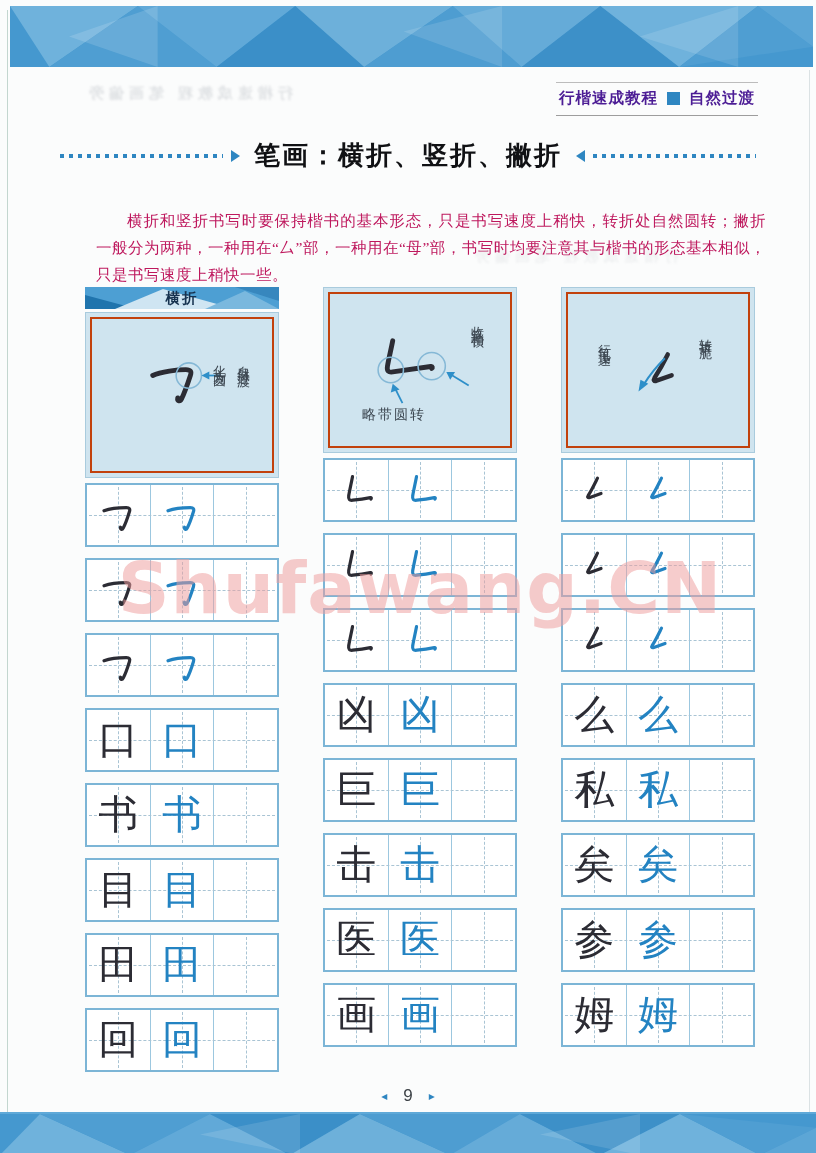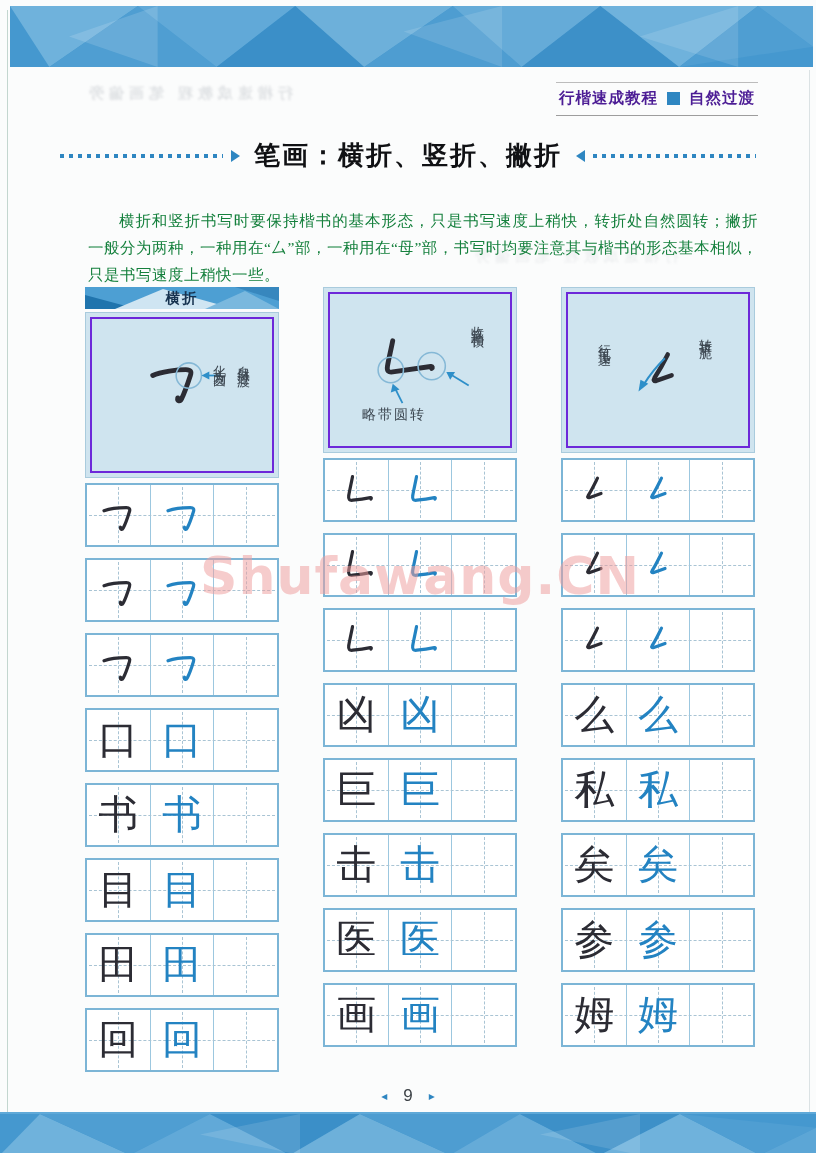--- a/index.html
+++ b/index.html
@@ -30,35 +30,35 @@
   .ghost2{left:470px;top:247px;opacity:.14;}
   
   .title-row{position:absolute;left:60px;right:60px;top:138px;display:flex;align-items:center;justify-content:space-between;gap:8px;}
   .dotline{height:4px;flex:1;max-width:170px;background:repeating-linear-gradient(90deg,#2e86c1 0 4px,transparent 4px 9px);}
   .arr{width:0;height:0;border-top:6px solid transparent;border-bottom:6px solid transparent;}
   .arr-r{border-left:9px solid #2e86c1;}
   .arr-l{border-right:9px solid #2e86c1;}
   .lesson-title{font-size:26px;font-weight:bold;color:#101114;letter-spacing:2px;white-space:nowrap;padding:0 6px;}
   
   .intro{
-    position:absolute;left:88px;top:191px;width:670px;
-    font-size:15.5px;line-height:27px;text-align:justify;text-indent:2em;color:#15803d;letter-spacing:.5px;
+    position:absolute;left:96px;top:191px;width:670px;
+    font-size:15.5px;line-height:27px;text-align:justify;text-indent:2em;color:#be185d;letter-spacing:.5px;
   }
   
   .cols{position:absolute;left:85px;top:287px;width:740px;display:flex;gap:44px;}
   .col{width:194px;flex:0 0 194px;}
   .banner{position:relative;height:22px;margin-bottom:3px;}
   .banner svg{position:absolute;inset:0;width:100%;height:100%;}
   .banner .btxt{
     position:relative;z-index:1;display:block;text-align:center;line-height:22px;
     font-size:14.5px;font-weight:bold;color:#16324f;letter-spacing:2px;
     font-family:"Liberation Sans",sans-serif;
   }
   .ibox{height:166px;background:#cfe4ef;border:1px solid #a9cbdd;box-sizing:border-box;padding:4px;margin-bottom:5px;}
-  .ibox-in{position:relative;height:100%;border:2px solid #6d28d9;box-sizing:border-box;padding-left:40px;}
+  .ibox-in{position:relative;height:100%;border:2px solid #c2410c;box-sizing:border-box;padding-left:40px;}
   .diagram{position:absolute;inset:0;width:100%;height:100%;}
   .tip{
     position:absolute;font-size:13px;color:#3c4650;letter-spacing:3px;line-height:1;
     writing-mode:vertical-rl;text-orientation:upright;
   }
   .tip-h{writing-mode:horizontal-tb;letter-spacing:2px;}
   
   .rows{display:flex;flex-direction:column;gap:11px;}
   .prow{
     position:relative;height:64px;box-sizing:border-box;background:#fff;
@@ -68,21 +68,21 @@
   .pcell{position:relative;flex:1;display:flex;align-items:center;justify-content:center;}
   .pcell+.pcell{border-left:1px solid #9cc7df;}
   .pcell::before{content:"";position:absolute;top:2px;bottom:2px;left:50%;border-left:1px dashed #a9c4d4;pointer-events:none;}
   .hw{font-size:40px;line-height:1;font-family:cursive;position:relative;z-index:1;}
   .ink-black{color:#2c2c34;}
   .ink-blue{color:#2383c2;}
   .stk{position:relative;z-index:1;}
   
   .watermark{
     position:absolute;left:85px;top:546px;width:670px;text-align:center;
-    font-family:"DejaVu Sans",sans-serif;font-weight:bold;font-size:52px;
+    font-family:"DejaVu Sans",sans-serif;font-weight:bold;font-size:72px;
     color:#ef9e9e;opacity:.52;letter-spacing:1px;z-index:5;pointer-events:none;
   }
   .pager{position:absolute;left:0;right:0;top:1086px;display:flex;align-items:center;justify-content:center;gap:16px;}
   .pnum{font-size:17px;color:#3d4247;font-family:"Liberation Sans",sans-serif;}
   .chev{font-size:12px;color:#2e86c1;}
 </style>
 </head>
 <body>
 
 <div class="band band-top">

